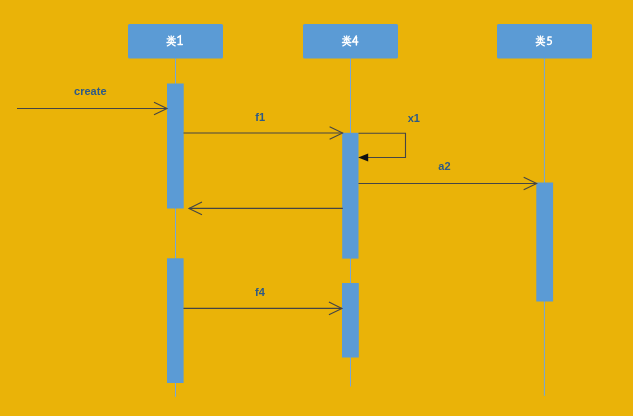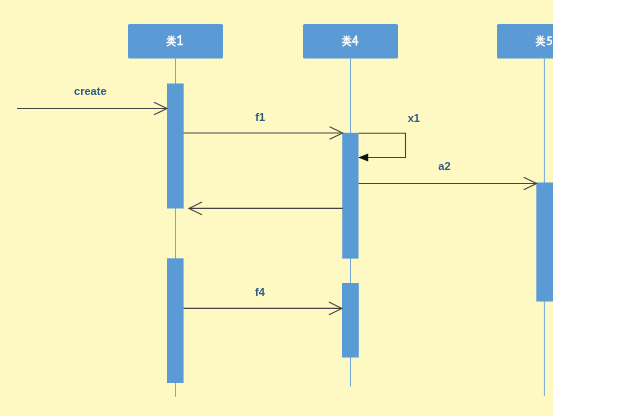--- a/index.html
+++ b/index.html
@@ -1,16 +1,16 @@
 <!DOCTYPE html>
 <html><head>
 <meta charset="utf-8">
 <style>
   html,body{margin:0;padding:0;background:#ffffff;}
-  #stage{position:relative;width:553px;height:416px;background:#fef9c3;overflow:hidden;}
+  #stage{position:relative;width:633px;height:416px;background:#eab308;overflow:hidden;}
   svg{position:absolute;left:0;top:0;filter:blur(0.4px);}
   text{font-family:"Liberation Sans",sans-serif;}
 </style>
 </head>
 <body>
 <div id="stage">
 <svg width="641" height="416" viewBox="0 0 641 416">
   <defs>
 
     <g id="lei" stroke="#ffffff" stroke-width="1.3" fill="none" stroke-linecap="round">

